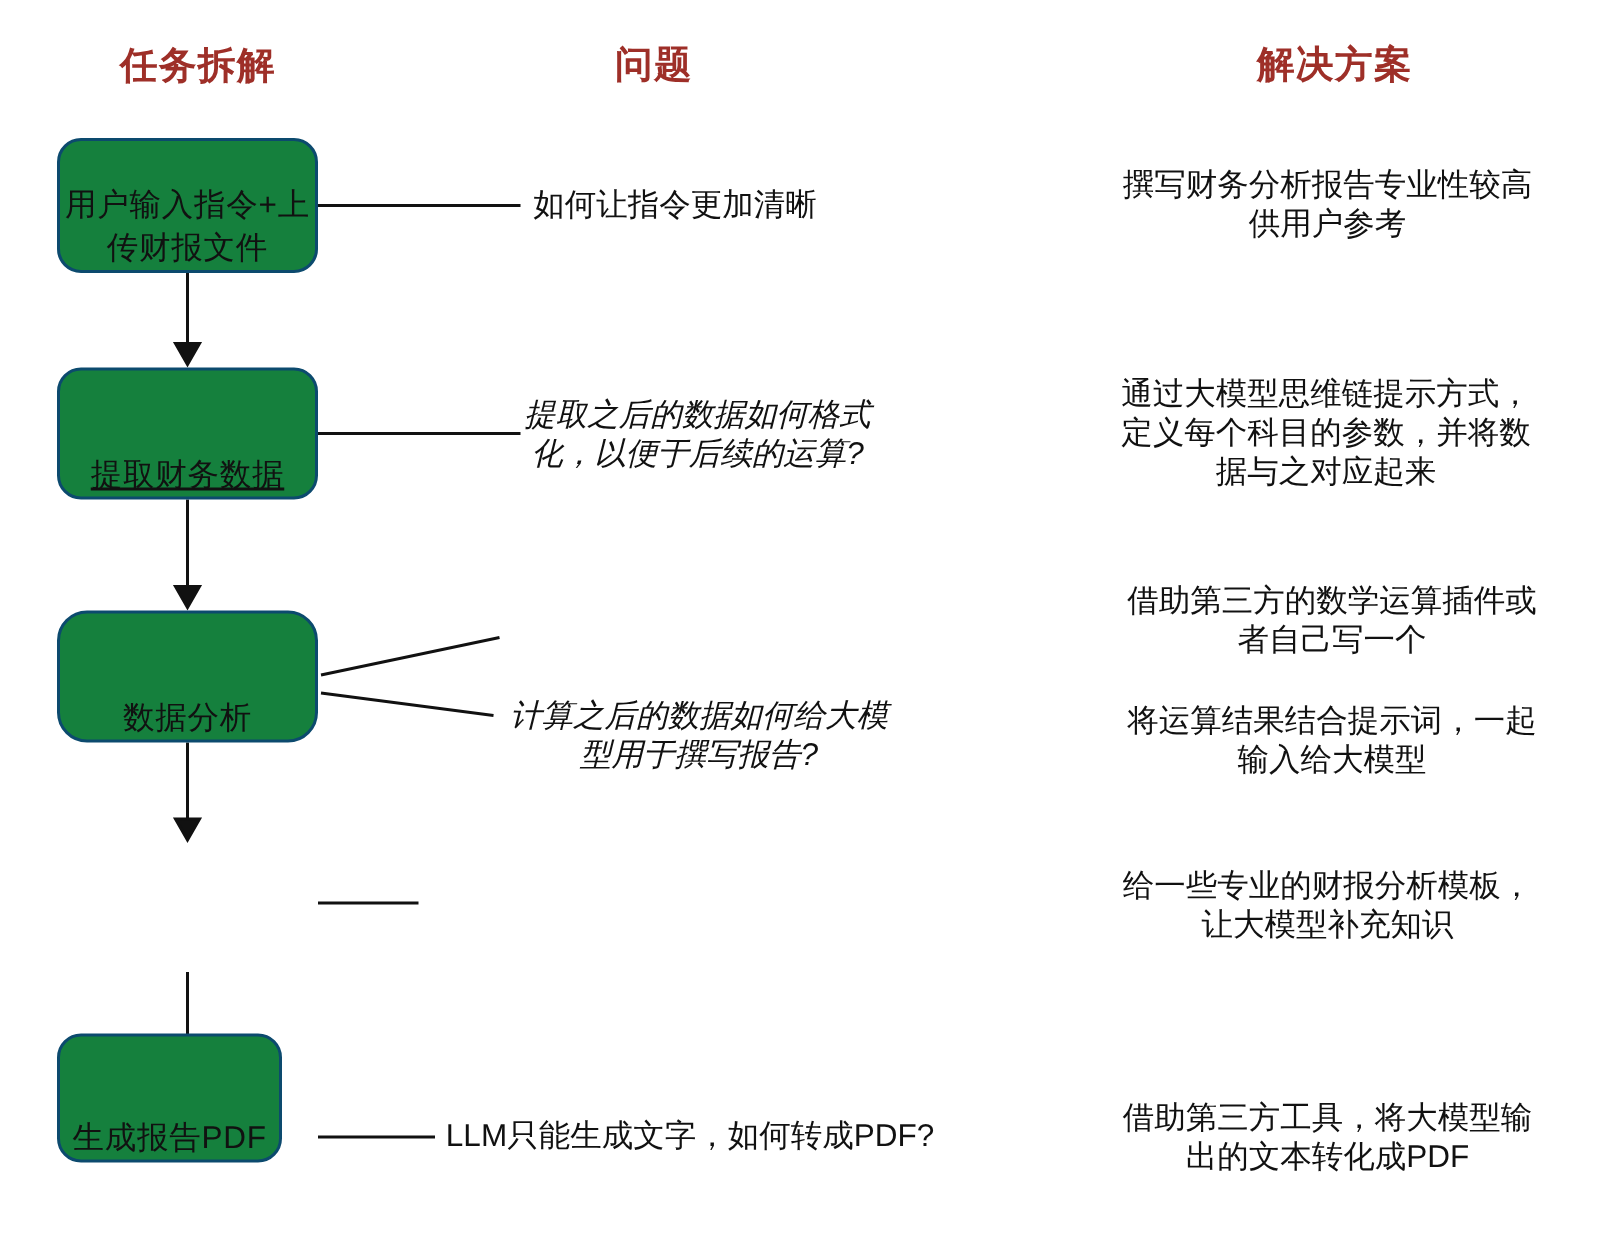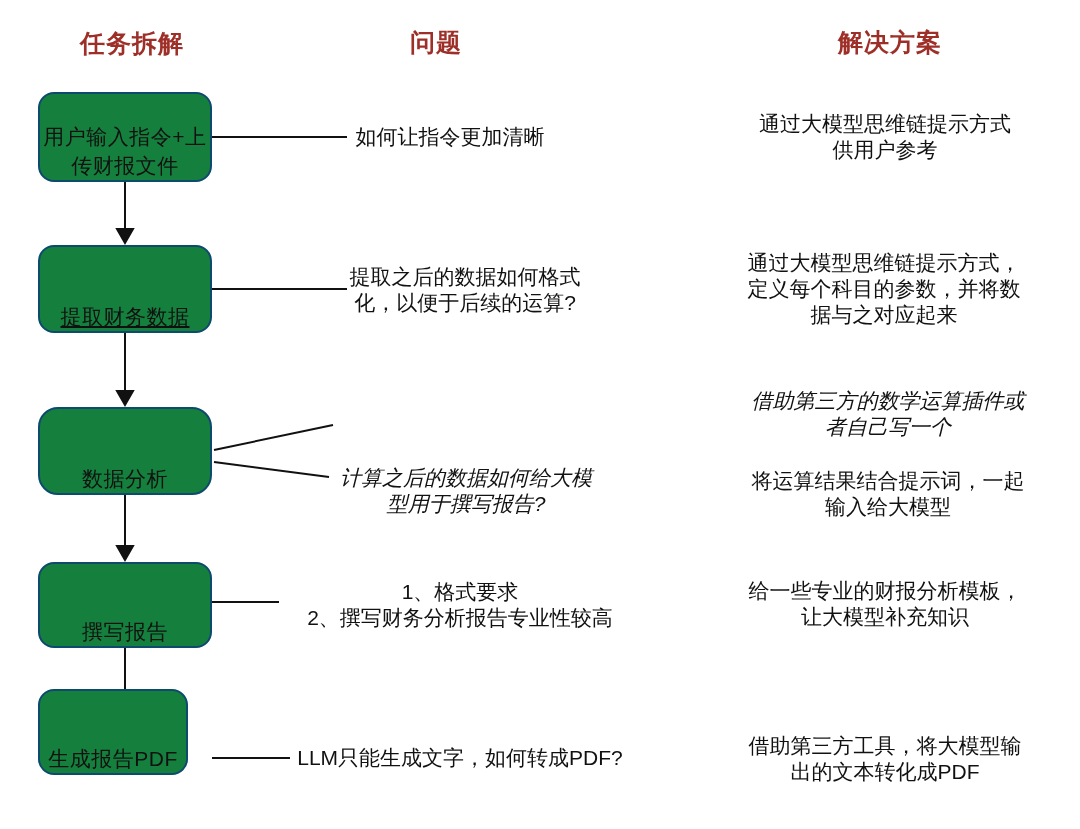--- a/index.html
+++ b/index.html
@@ -63,42 +63,37 @@
   <div class="fbox" style="left:38px;top:92px;width:174px;height:90px;">
     <span class="box-label">用户输入指令+上
 传财报文件</span>
   </div>
   <div class="fbox" style="left:38px;top:245px;width:174px;height:88px;text-decoration:underline;">
     <span class="box-label">提取财务数据</span>
   </div>
   <div class="fbox" style="left:38px;top:407px;width:174px;height:88px;border-radius:20px;">
     <span class="box-label">数据分析</span>
   </div>
-  <div class="fbox" style="left:38px;top:562px;width:174px;height:86px;">
-    <span class="box-label">撰写报告</span>
-  </div>
   <div class="fbox" style="left:38px;top:689px;width:150px;height:86px;">
     <span class="box-label">生成报告PDF</span>
   </div>
 
   <div class="note" style="left:330px;top:124px;width:240px;">如何让指令更加清晰</div>
-  <div class="note" style="left:335px;top:264px;width:260px;">提取之后的数据如何格式
+  <div class="note" style="left:335px;top:264px;width:260px;font-style:italic;">提取之后的数据如何格式
 化，以便于后续的运算?</div>
   <div class="note" style="left:336px;top:465px;width:260px;font-style:italic;">计算之后的数据如何给大模
 型用于撰写报告?</div>
-  <div class="note" style="left:300px;top:579px;width:320px;">1、格式要求
-2、撰写财务分析报告专业性较高</div>
   <div class="note" style="left:290px;top:745px;width:340px;">LLM只能生成文字，如何转成PDF?</div>
 
-  <div class="note" style="left:725px;top:111px;width:320px;">通过大模型思维链提示方式
+  <div class="note" style="left:725px;top:111px;width:320px;">撰写财务分析报告专业性较高
 供用户参考</div>
   <div class="note" style="left:724px;top:250px;width:320px;">通过大模型思维链提示方式，
 定义每个科目的参数，并将数
 据与之对应起来</div>
-  <div class="note" style="left:728px;top:388px;width:320px;font-style:italic;">借助第三方的数学运算插件或
+  <div class="note" style="left:728px;top:388px;width:320px;">借助第三方的数学运算插件或
 者自己写一个</div>
   <div class="note" style="left:728px;top:468px;width:320px;">将运算结果结合提示词，一起
 输入给大模型</div>
   <div class="note" style="left:725px;top:578px;width:320px;">给一些专业的财报分析模板，
 让大模型补充知识</div>
   <div class="note" style="left:725px;top:733px;width:320px;">借助第三方工具，将大模型输
 出的文本转化成PDF</div>
 
 </div>
 

